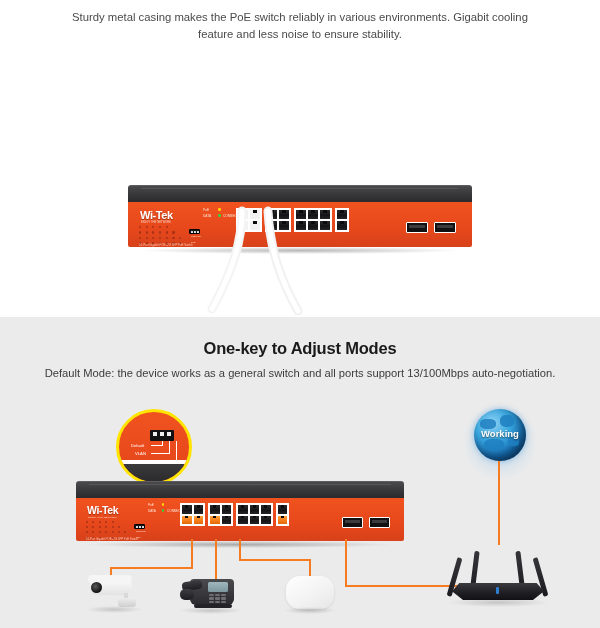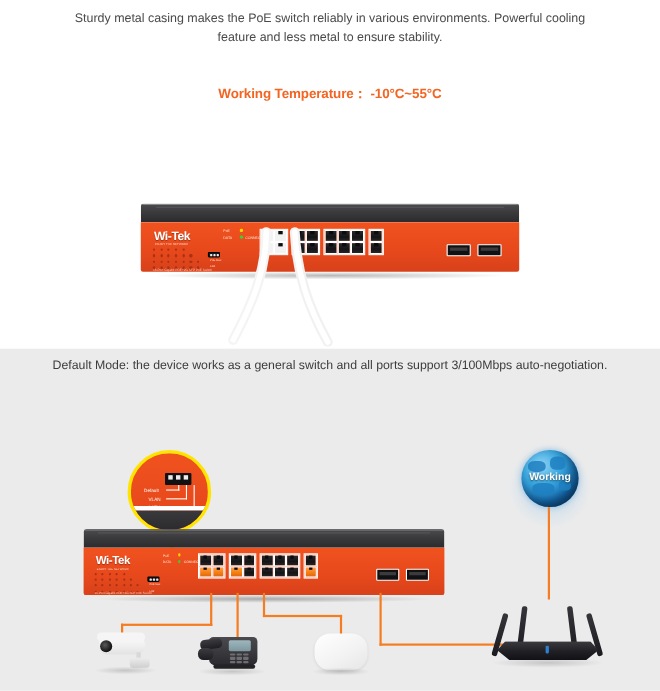--- a/index.html
+++ b/index.html
@@ -166,22 +166,21 @@
   .rt-led { position:absolute; background:#2f7fd0; border-radius:1px; }
   .dev-shadow { position:absolute; background:radial-gradient(ellipse at center, rgba(0,0,0,0.16) 0%, rgba(0,0,0,0) 72%); }
 </style>
 </head>
 <body>
 
 <div class="page">
 
   <div class="section-one">
 
-    <div class="sec-sub">Sturdy metal casing makes the PoE switch reliably in various environments. Powerful cooling feature and less metal to ensure stability.</div>
-    <div class="temp-line">Working Temperature： -10°C~55°C</div>
+    <div class="sec-sub">Sturdy metal casing makes the PoE switch reliably in various environments. Gigabit cooling feature and less noise to ensure stability.</div>
 
     <div class="switch" style="left:128px; top:176px; width:344px; height:62px;">
 
       <div class="sw-top"></div>
 
       <div class="sw-face" style="top:17px; height:45px;">
 
         <div class="brand" style="left:12px; top:7px; font-size:11px;">Wi-Tek</div>
         <div class="brand-sub" style="left:13px; top:19px; font-size:2.6px;">ENJOY THE NETWORK</div>
 
@@ -293,21 +292,22 @@
     <svg class="cable" style="left:120px; top:196px; width:240px; height:110px;" viewBox="0 0 240 110">
       <path d="M122 6 C122 40, 110 70, 92 104" stroke="#f4f4f4" stroke-width="9" fill="none" stroke-linecap="round"></path>
       <path d="M122 6 C122 40, 110 70, 92 104" stroke="#ffffff" stroke-width="5" fill="none" stroke-linecap="round"></path>
       <path d="M148 6 C150 44, 160 74, 178 106" stroke="#f1f1f1" stroke-width="9" fill="none" stroke-linecap="round"></path>
       <path d="M148 6 C150 44, 160 74, 178 106" stroke="#ffffff" stroke-width="5" fill="none" stroke-linecap="round"></path>
     </svg>
   </div>
 
   <div class="section-two">
 
-    <div class="sec2-sub">Default Mode: the device works as a general switch and all ports support 3/100Mbps auto-negotiation.</div>
+    <div class="sec2-title">One-key to Adjust Modes</div>
+    <div class="sec2-sub">Default Mode: the device works as a general switch and all ports support 13/100Mbps auto-negotiation.</div>
 
     <div class="pointer-line" style="left:155px; top:140px; width:2px; height:72px;"></div>
 
     <div class="callout" style="left:116px; top:92px; width:76px; height:76px;">
       <div class="callout-band"></div>
 
       <div class="co-dip" style="left:31px; top:18px; width:24px; height:11px;">
         <span class="co-tog" style="position:absolute; left:3px; top:2px; width:4px; height:4px;"></span>
         <span class="co-tog" style="position:absolute; left:10px; top:2px; width:4px; height:4px;"></span>
         <span class="co-tog" style="position:absolute; left:17px; top:2px; width:4px; height:4px;"></span>

